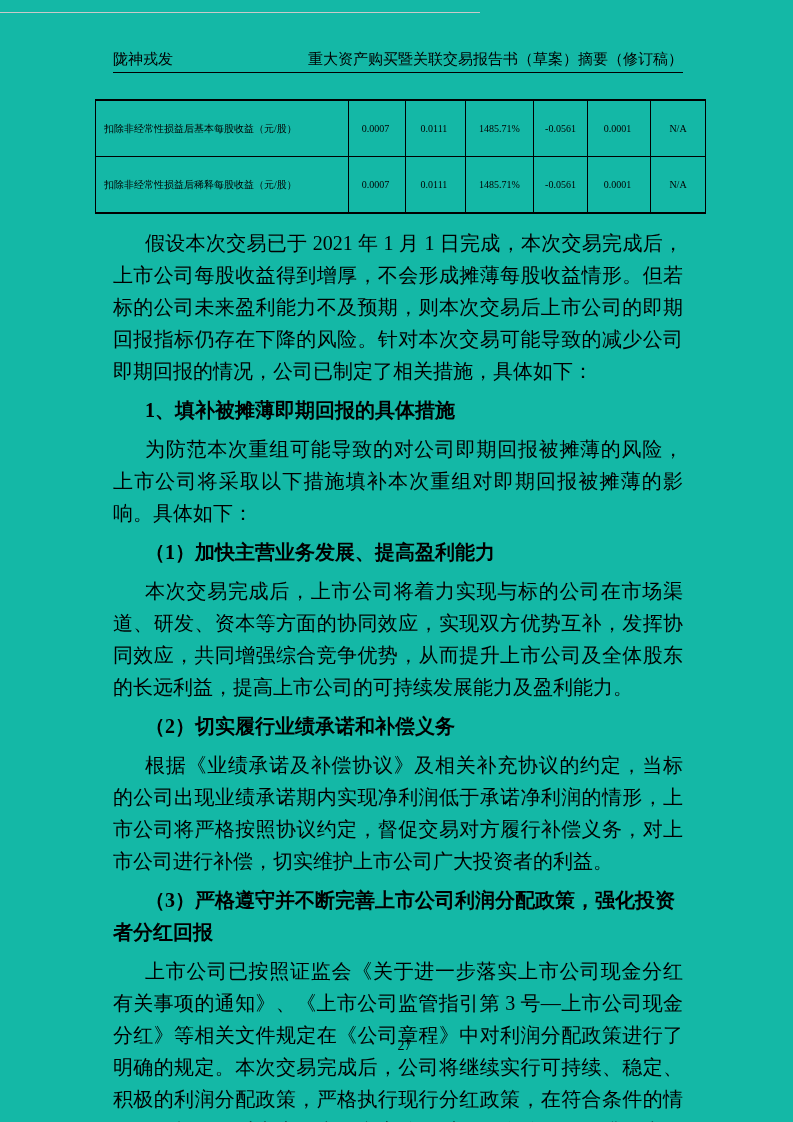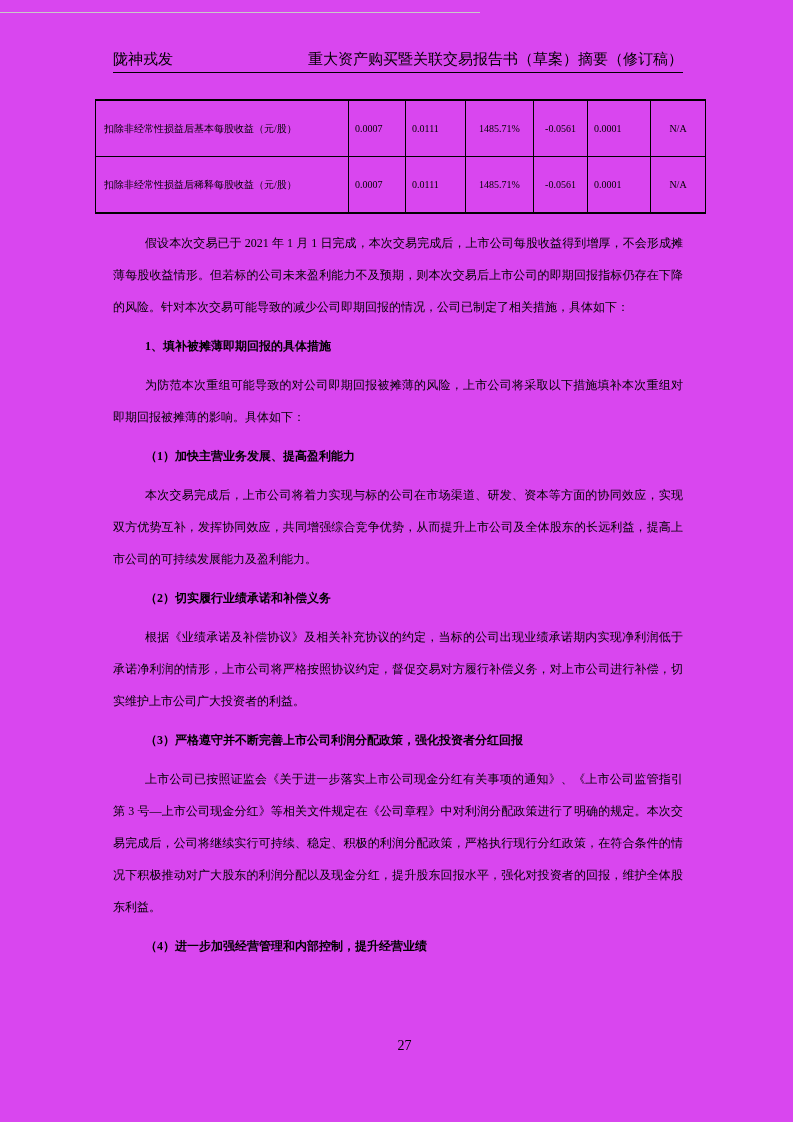--- a/index.html
+++ b/index.html
@@ -1,20 +1,20 @@
 <!DOCTYPE html>
 <html lang="zh"><head>
 <meta charset="utf-8">
 <style>
   html, body { margin: 0; padding: 0; background: #ffffff; }
   .page {
     position: relative;
     width: 793px;
     height: 1122px;
-    background: #d946ef;
+    background: #14b8a6;
     overflow: hidden;
     font-family: "Liberation Serif", "DejaVu Serif", serif;
     color: #000000;
   }
   .scan-artifact-line {
     position: absolute;
     top: 12px;
     left: 0;
     width: 480px;
     height: 1px;
@@ -49,25 +49,25 @@
   }
   table.eps-table td {
     border: 1px solid #000;
     height: 23px;
     padding: 0 6px;
     vertical-align: middle;
     white-space: nowrap;
     overflow: hidden;
   }
   table.eps-table td.c-label { text-align: left;  padding-left: 8px; }
-  table.eps-table td.c-right { text-align: left; padding-right: 9px; }
+  table.eps-table td.c-right { text-align: center; padding-right: 9px; }
   table.eps-table td.c-center { text-align: center; padding: 16px 2px; }
 
   .body-block {
-    font-size: 12px;
+    font-size: 20px;
     line-height: 32px;
     text-indent: 32px;
     margin: 7px 0 0 0;
   }
   .body-block.first { margin-top: 13px; }
   .para {
     text-align: justify;
     text-justify: inter-ideograph;
   }
   .heading { text-align: left; font-weight: bold; }

